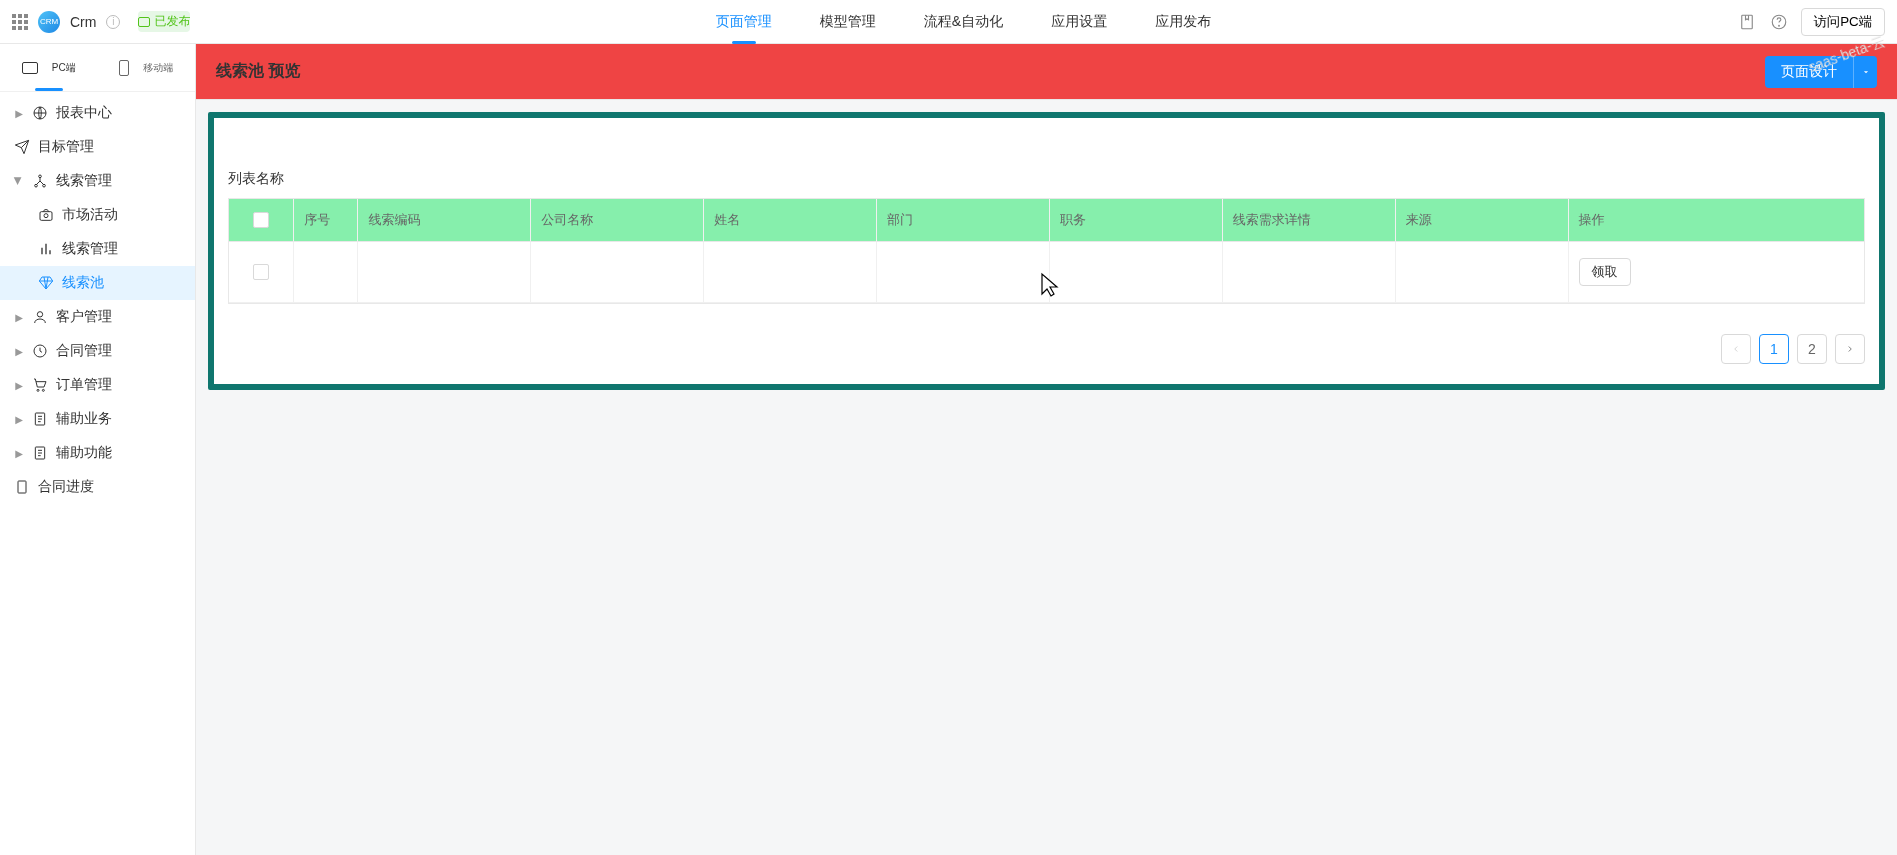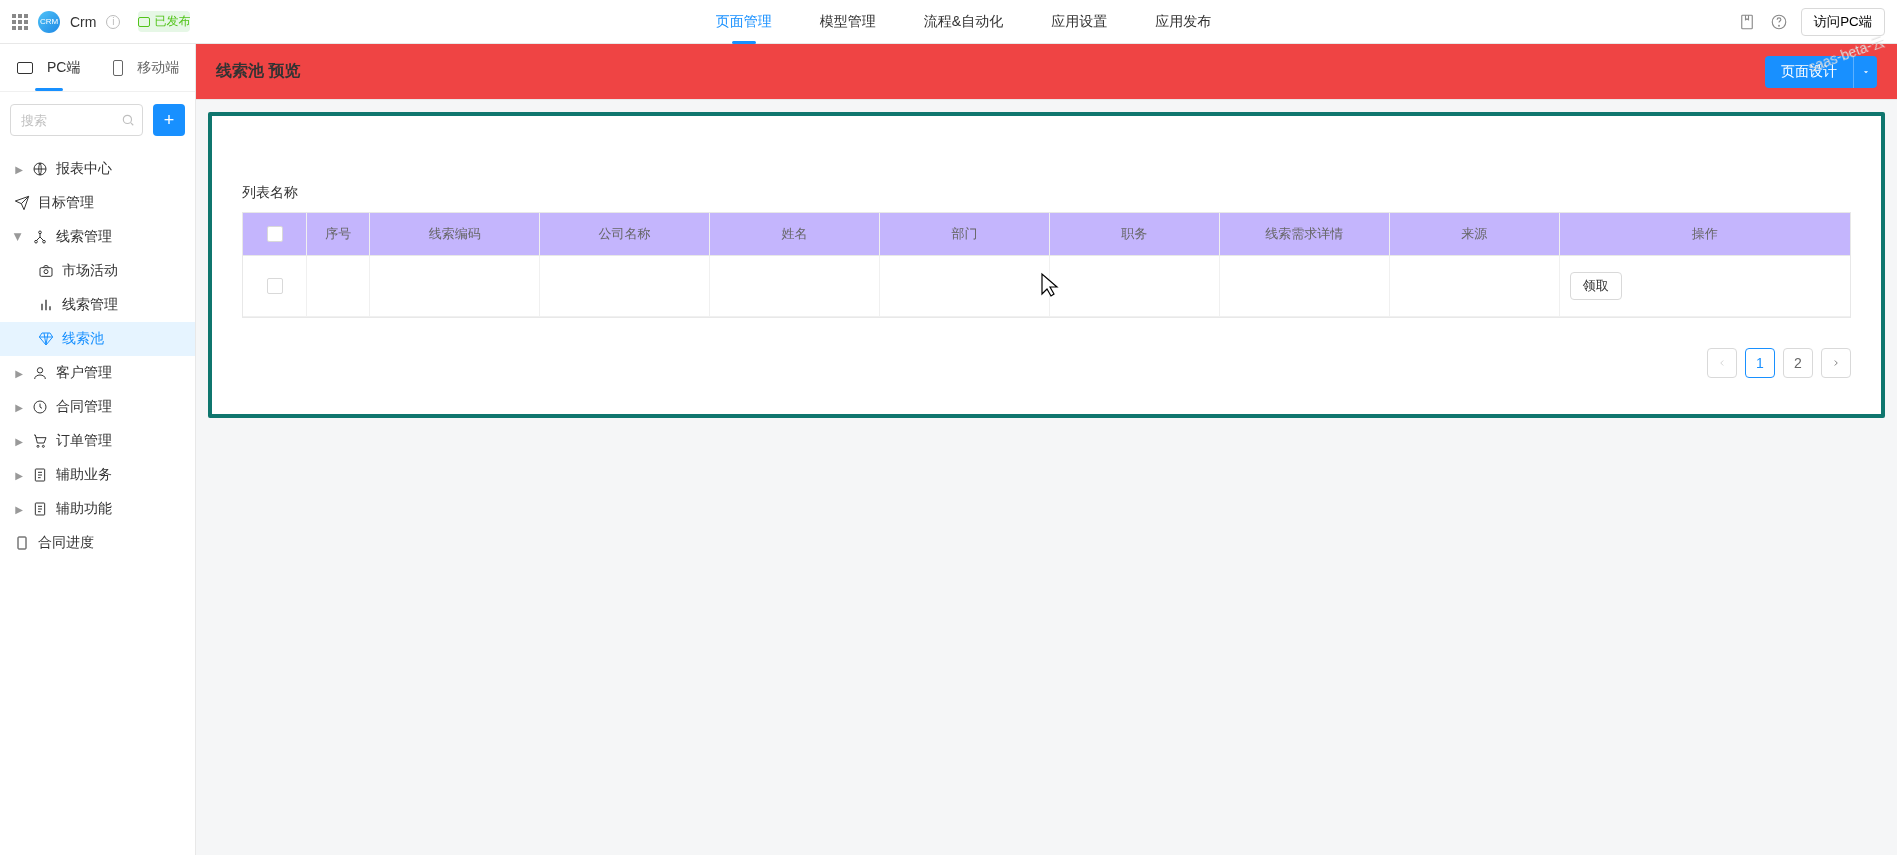--- a/index.html
+++ b/index.html
@@ -24,21 +24,21 @@
   .top-right { display:flex; align-items:center; gap:12px;}
   .icon-btn { width:20px; height:20px; cursor:pointer; color:#888; display:flex; align-items:center; justify-content:center;}
   .visit-btn { border:1px solid #d9d9d9; padding:4px 12px; border-radius:4px; cursor:pointer; background:#fff;}
   
   
   .layout { display:flex; height: calc(100vh - 44px); }
   
   
   .sidebar { width: 196px; border-right:1px solid #e8e8e8; display:flex; flex-direction:column; background:#fff;}
   .device-tabs { display:flex; height:48px; border-bottom:1px solid #f0f0f0;}
-  .device-tab { flex:1; display:flex; align-items:center; justify-content:center; gap:14px; cursor:pointer; font-size:14px; color:#666; position:relative;}
+  .device-tab { flex:1; display:flex; align-items:center; justify-content:center; gap:14px; cursor:pointer; font-size:10px; color:#666; position:relative;}
   .device-tab.active { color:#333; font-weight:500;}
   .device-tab.active::after { content:''; position:absolute; bottom:0; left:50%; transform:translateX(-50%); width:28px; height:3px; background:#1890ff; border-radius:2px;}
   .device-icon { width:16px; height:12px; border:1.5px solid currentColor; border-radius:2px;}
   .mobile-icon { width:10px; height:16px; border:1.5px solid currentColor; border-radius:2px;}
   
   .search-row { display:flex; padding:12px 10px; gap:10px; align-items:center;}
   .search-box { flex:1; position:relative;}
   .search-box input { width:100%; height:32px; border:1px solid #d9d9d9; border-radius:4px; padding:0 28px 0 10px; font-size:13px; outline:none;}
   .search-box input::placeholder { color:#bfbfbf;}
   .search-glass { position:absolute; right:8px; top:50%; transform:translateY(-50%); width:14px; height:14px; color:#bfbfbf;}
@@ -55,26 +55,26 @@
   
   
   .main { flex:1; display:flex; flex-direction:column; background:#f5f6f7;}
   .main-header { height:56px; background:#ef4444; border-bottom:1px solid #e8e8e8; display:flex; align-items:center; justify-content:space-between; padding:0 20px;}
   .main-title { font-size:16px; font-weight:600; color:#333;}
   .design-btn { display:flex; align-items:stretch; height:32px;}
   .design-btn-main { background:#1890ff; color:#fff; padding:0 16px; display:flex; align-items:center; border-radius:4px 0 0 4px; cursor:pointer;}
   .design-btn-drop { background:#1890ff; color:#fff; width:24px; display:flex; align-items:center; justify-content:center; border-left:1px solid rgba(255,255,255,.3); border-radius:0 4px 4px 0; cursor:pointer;}
   
   .main-body { flex:1; padding:12px; overflow:auto;}
-  .card { background:#fff; border:4px solid #0f766e; border-radius:2px; padding:16px;}
+  .card { background:#fff; border:6px solid #0f766e; border-radius:2px; padding:0;}
   .card-inner { padding:52px 14px 20px;}
   .list-title { font-size:14px; color:#333; margin-bottom:10px;}
   
   .table { width:100%; border:1px solid #e8e8e8; border-collapse:separate; border-spacing:0;}
-  .table thead th { background:#c4b5fd; font-weight:400; color:#666; text-align:center; padding:12px 10px; border-bottom:1px solid #e8e8e8; font-size:13px;}
+  .table thead th { background:#86efac; font-weight:400; color:#666; text-align:left; padding:12px 10px; border-bottom:1px solid #e8e8e8; font-size:13px;}
   .table thead th + th { border-left:1px solid #f0f0f0;}
   .table tbody td { padding:16px 10px; border-bottom:1px solid #f0f0f0; font-size:13px; color:#333;}
   .table tbody td + td { border-left:1px solid #f0f0f0;text-decoration:underline;}
   .checkbox { width:16px; height:16px; border:1px solid #d9d9d9; border-radius:2px; background:#fff; cursor:pointer; display:block; margin:auto;}
   .col-check { width:52px; text-align:center;}
   .col-seq { width:52px;}
   .col-code { width:140px;}
   .col-company { width:140px;}
   .col-name { width:140px;}
   .col-dept { width:140px;}
@@ -147,30 +147,20 @@
   <div class="sidebar">
     <div class="device-tabs">
       <div class="device-tab active">
         <span class="device-icon"></span>
         <span>PC端</span>
       </div>
       <div class="device-tab">
         <span class="mobile-icon"></span>
         <span>移动端</span>
       </div>
-    </div>
-    <div class="search-row">
-      <div class="search-box">
-        <input placeholder="搜索" style="">
-        <svg class="search-glass" viewBox="0 0 24 24" fill="none" stroke="currentColor" stroke-width="2">
-            <circle cx="11" cy="11" r="7"></circle>
-            <path d="M21 21l-4-4"></path>
-          </svg>
-      </div>
-      <div class="add-btn">+</div>
     </div>
     <div class="tree">
       <div class="tree-item">
         <span class="tree-caret">▶</span>
         <span class="tree-icon">
           <svg width="16" height="16" viewBox="0 0 24 24" fill="none" stroke="currentColor" stroke-width="1.5">
               <circle cx="12" cy="12" r="9"></circle>
               <path d="M3 12h18M12 3c2.5 3 2.5 15 0 18M12 3c-2.5 3-2.5 15 0 18"></path>
             </svg>
         </span>

